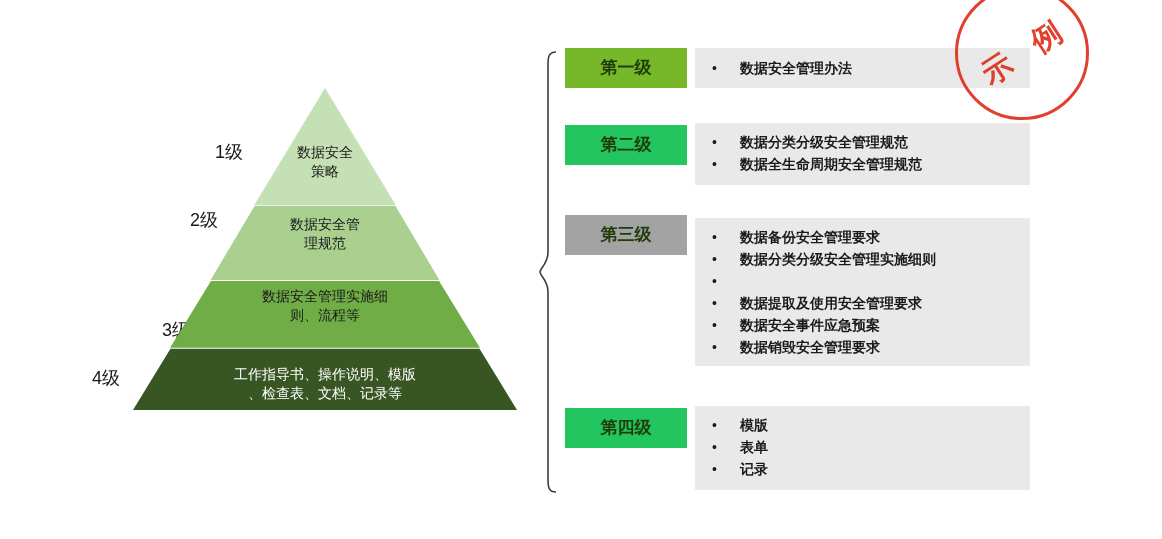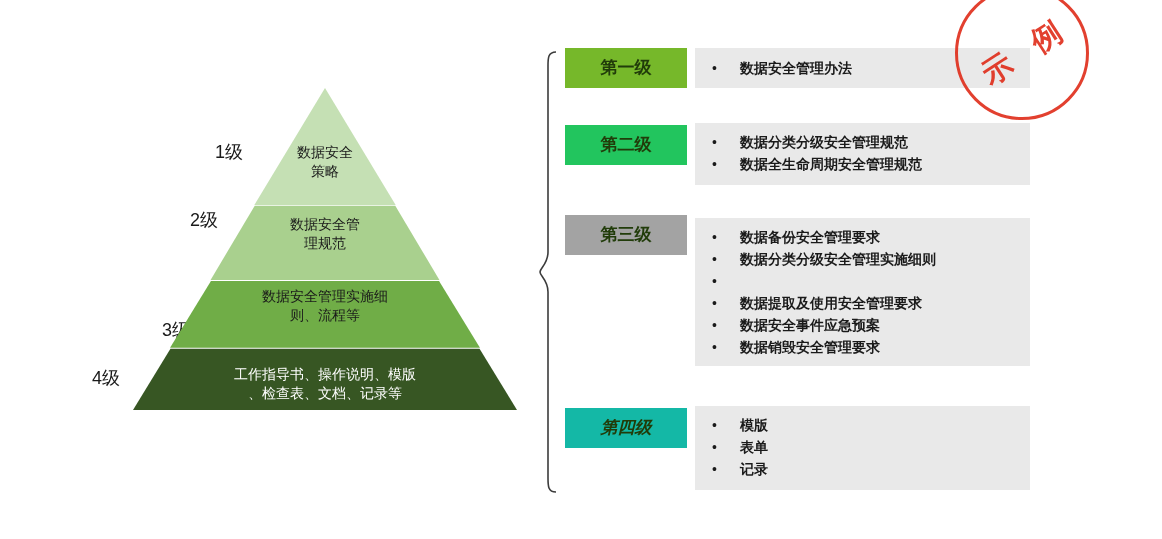--- a/index.html
+++ b/index.html
@@ -134,21 +134,21 @@
     <div class="li">
       <span class="dotchar">•</span>
       <span class="li-t">数据安全事件应急预案</span>
     </div>
     <div class="li">
       <span class="dotchar">•</span>
       <span class="li-t">数据销毁安全管理要求</span>
     </div>
   </div>
 
-  <div class="badge b4" style="background: #14b8a6; font-style: italic;">第四级</div>
+  <div class="badge b4" style="background: #22c55e;">第四级</div>
   <div class="glist g4" style="background: rgb(233, 233, 233);">
     <div class="li">
       <span class="dotchar">•</span>
       <span class="li-t">模版</span>
     </div>
     <div class="li">
       <span class="dotchar">•</span>
       <span class="li-t">表单</span>
     </div>
     <div class="li">

